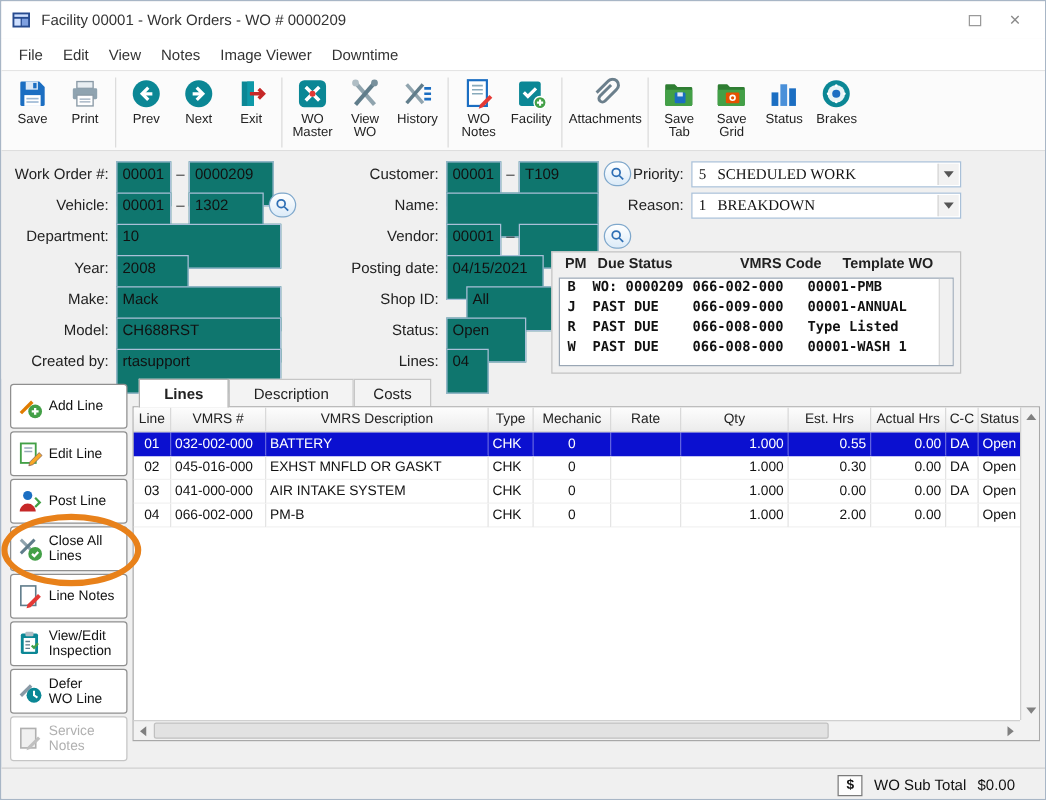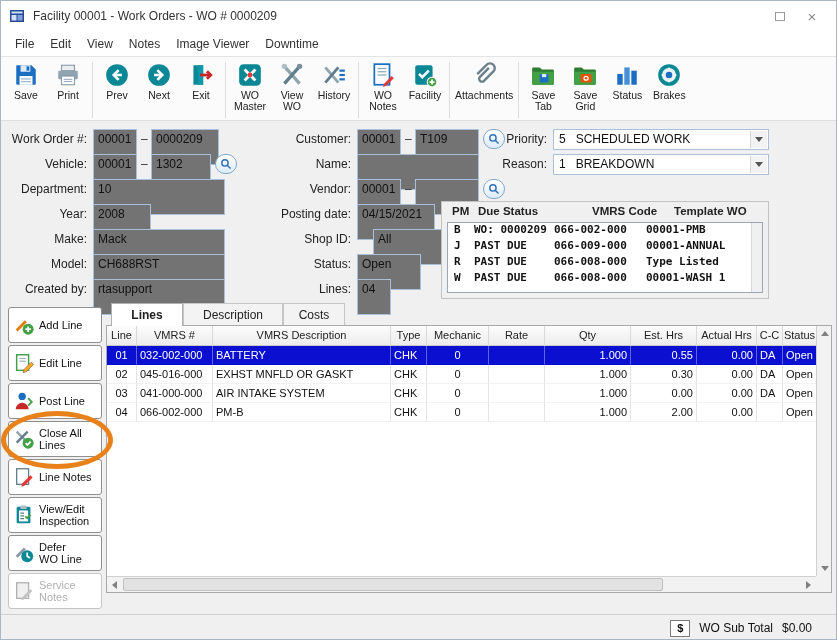--- a/index.html
+++ b/index.html
@@ -28,28 +28,28 @@
              border-bottom:1px solid #dedede; display:flex; align-items:flex-start; padding:3px 4px 0; }
   .tbtn { min-width:42px; padding:1px 2px; display:flex; flex-direction:column; align-items:center;
           font-size:10.5px; line-height:11px; color:#222; text-align:center; white-space:pre-line; }
   .ic { width:28px; height:28px; display:flex; align-items:center; justify-content:center; margin-bottom:1px; }
   .ic svg { width:26px; height:26px; display:block; }
   .tsep { width:1px; align-self:stretch; background:#dcdcdc; margin:2px 3px; }
 
   
   .formarea { position:absolute; left:0; top:120px; width:100%; height:182px; background:#f0f0f0; }
   .flabel { position:absolute; height:20px; line-height:20px; font-size:12px; color:#222; text-align:right; }
-  .tb { position:absolute; height:36px; line-height:18px; background:#737373; border:1px solid #a9c0d8;
+  .tb { position:absolute; height:36px; line-height:18px; background:#0f766e; border:1px solid #a9c0d8;
         font-size:12px; color:#111; padding:0 4px; overflow:hidden; white-space:pre; }
   .dash { position:absolute; height:20px; line-height:20px; font-size:12px; color:#333; }
   .searchbtn { position:absolute; width:22px; height:20px; border:1px solid #7fa8cc; border-radius:10px;
                background:linear-gradient(#ffffff,#dcebf8); display:flex; align-items:center; justify-content:center; }
   .searchbtn svg { width:14px; height:14px; display:block; }
   .combo { position:absolute; height:21px; background:#fff; border:1px solid #a9c0d8; font-size:12px;
-           line-height:19px; color:#111; padding:0 20px 12px 5px; white-space:pre; }
+           line-height:19px; color:#111; padding:0 20px 12px 5px; white-space:pre;font-family:Liberation Serif, serif; }
   .combo-arrow { position:absolute; right:1px; top:1px; bottom:1px; width:17px; background:#f2f2f2;
                  border-left:1px solid #d5d5d5; display:flex; align-items:center; justify-content:center; }
   .tri-down { width:0; height:0; border-left:4px solid transparent; border-right:4px solid transparent;
               border-top:5px solid #555; }
 
   
   .pm-panel { position:absolute; left:440px; top:80px; width:328px; height:98px;
               border:1px solid #c2c2c2; background:#f0f0f0; }
   .pm-head { position:absolute; top:3px; font-size:11.5px; color:#222;font-weight:bold; }
   .pm-box { position:absolute; left:5px; right:5px; top:20px; bottom:5px; background:#fff;

